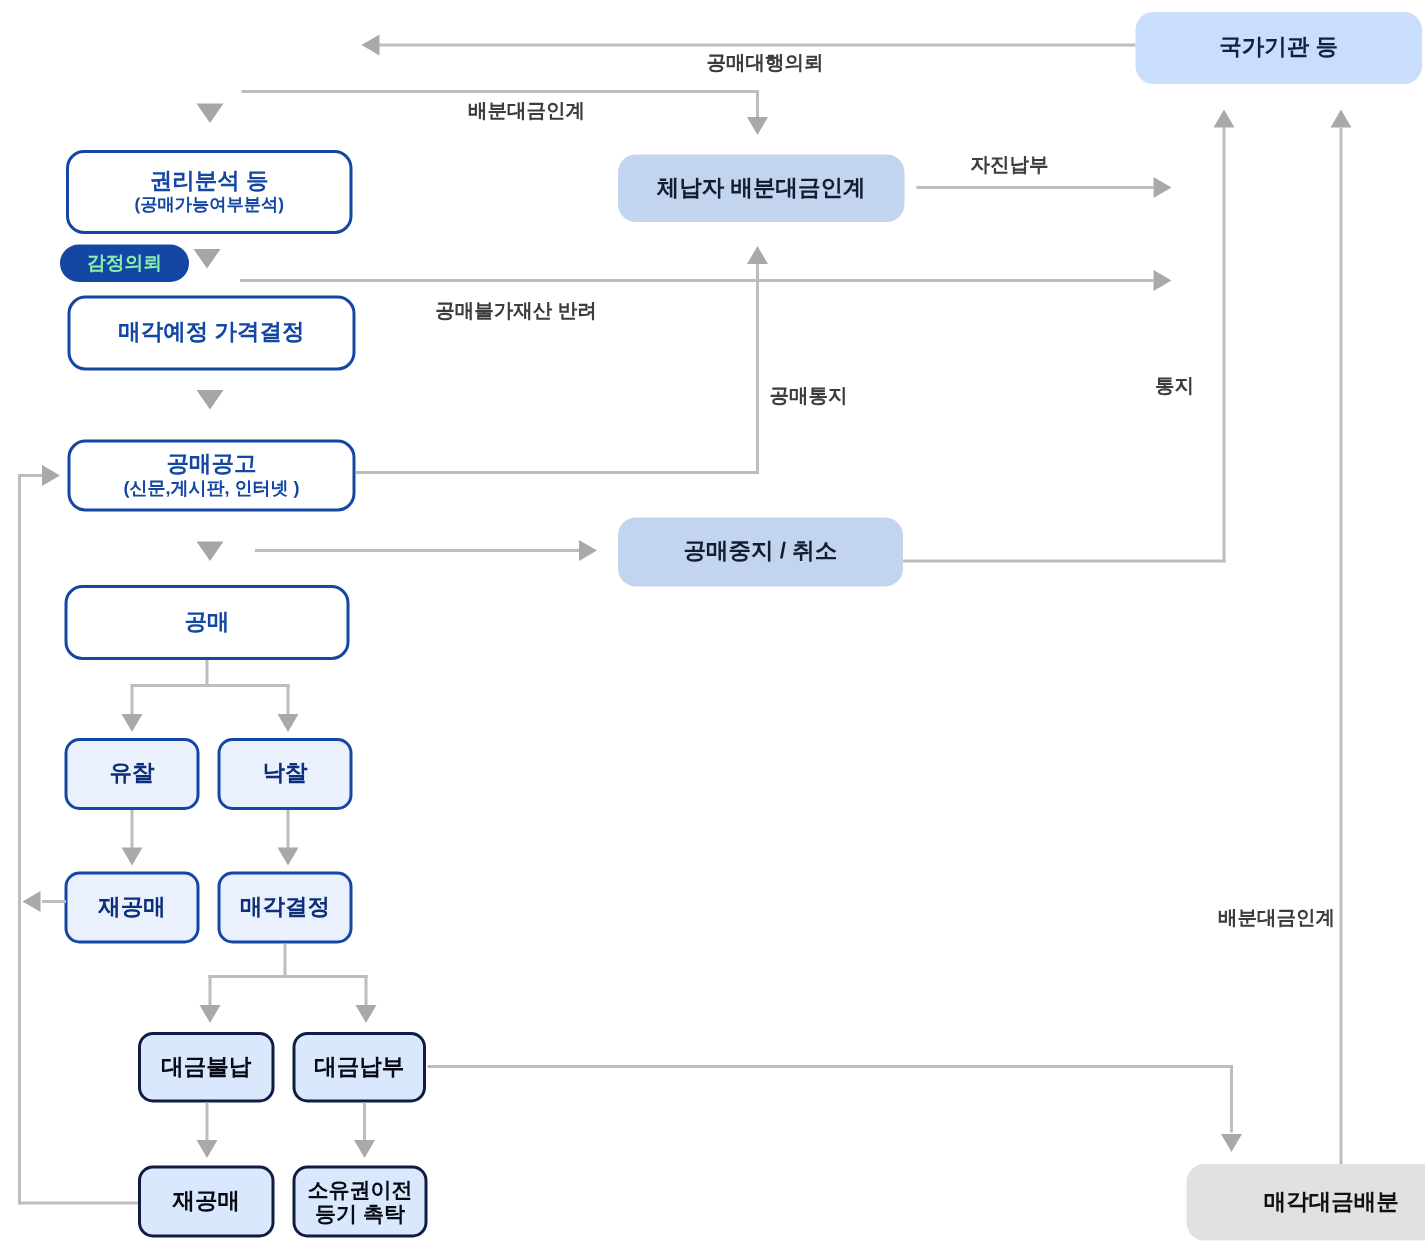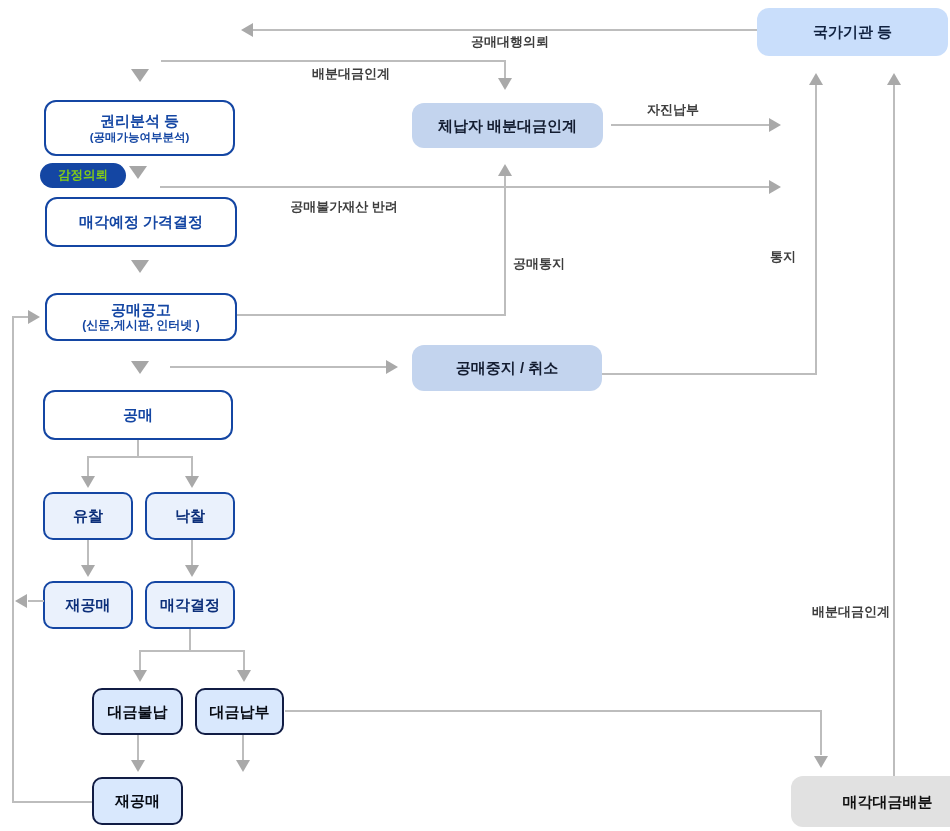--- a/index.html
+++ b/index.html
@@ -10,21 +10,21 @@
   .node .nl{font-weight:bold;font-size:15px;}
   .node .ns{font-weight:bold;font-size:11.5px;margin-top:2px;}
   .solid{background:#1446a3;color:#ffffff;}
   .outline{background:#ffffff;border:2.5px solid #1446a3;color:#1446a3;}
   .pale{background:#eaf1fc;border:2px solid #1446a3;color:#0c2f7a;border-radius:10px;}
   .soft{background:#d9e8fd;border:2.5px solid #111c44;color:#070b14;border-radius:10px;}
   .peri{background:#c3d4ee;color:#131c30;}
   .gov{background:#c9defb;color:#10213f;}
   .grayb{background:#e1e1e1;color:#111111;margin-left:36px;}
   .badge{position:absolute;display:flex;align-items:center;justify-content:center;
-         background:#1446a3;color:#84cc16;border-radius:13px;font-weight:bold;font-size:12.5px;}
+         background:#1446a3;color:#86efac;border-radius:13px;font-weight:bold;font-size:12.5px;}
   .hline,.vline{position:absolute;background:#bdbdbd;}
   .hline{height:2px;}
   .vline{width:2px;}
   .arr{position:absolute;width:0;height:0;}
   .arr-down{border-left:7px solid transparent;border-right:7px solid transparent;border-top:12px solid #a9a9a9;}
   .arr-up{border-left:7px solid transparent;border-right:7px solid transparent;border-bottom:12px solid #a9a9a9;}
   .arr-left{border-top:7px solid transparent;border-bottom:7px solid transparent;border-right:12px solid #a9a9a9;}
   .arr-right{border-top:7px solid transparent;border-bottom:7px solid transparent;border-left:12px solid #a9a9a9;}
   .tri{position:absolute;width:0;height:0;border-left:9px solid transparent;border-right:9px solid transparent;
        border-top:13px solid #a6a6a6;}
@@ -79,20 +79,24 @@
 
   <div class="node soft" style="left:92px;top:688px;width:91px;height:47px">
     <span class="nl">대금불납</span>
   </div>
   <div class="node soft" style="left:195px;top:688px;width:89px;height:47px">
     <span class="nl">대금납부</span>
   </div>
 
   <div class="node soft" style="left:92px;top:777px;width:91px;height:48px">
     <span class="nl">재공매</span>
+  </div>
+  <div class="node soft" style="left:195px;top:777px;width:90px;height:48px">
+    <span class="nl" style="font-size:14px">소유권이전</span>
+    <span class="nl" style="font-size:14px">등기 촉탁</span>
   </div>
 
   <div class="node peri" style="left:412px;top:103px;width:191px;height:45px">
     <span class="nl">체납자 배분대금인계</span>
   </div>
 
   <div class="node peri" style="left:412px;top:345px;width:190px;height:46px">
     <span class="nl">공매중지 / 취소</span>
   </div>
 

